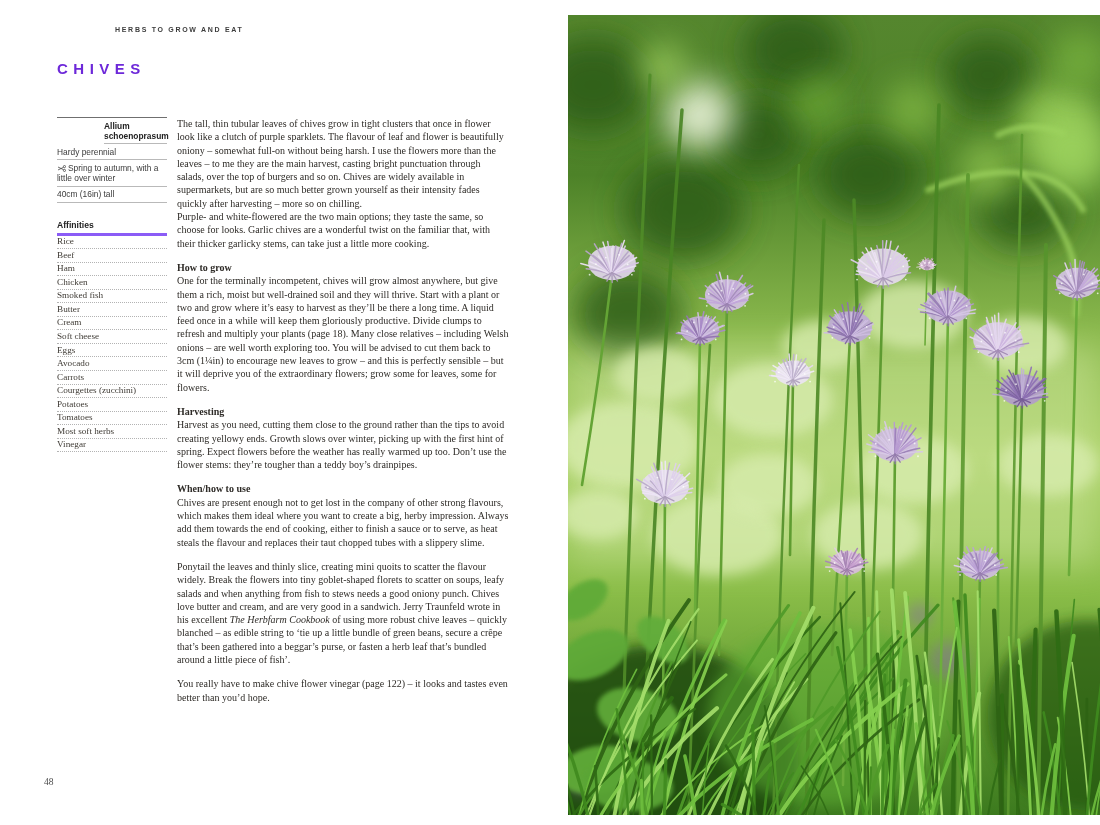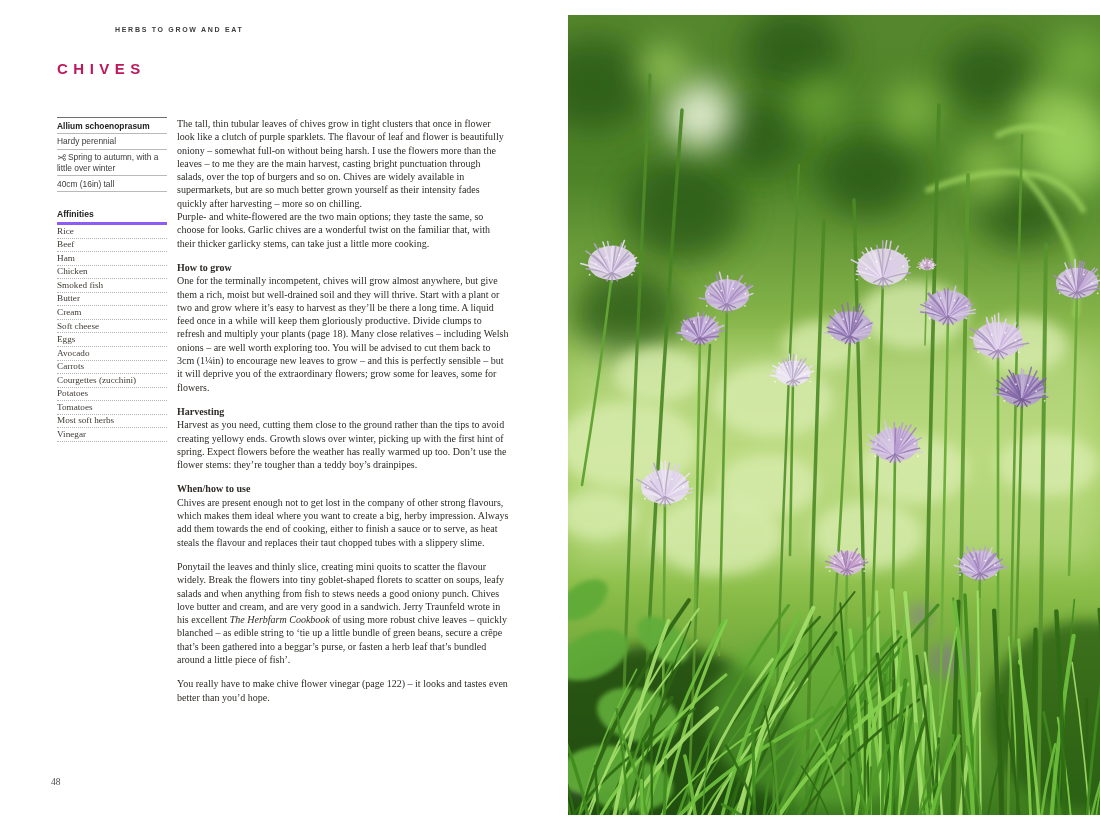--- a/index.html
+++ b/index.html
@@ -1,35 +1,35 @@
 <!DOCTYPE html>
 <html><head>
 <meta charset="utf-8">
 <style>
   html,body{margin:0;padding:0;background:#ffffff;}
   .spread{position:relative;width:1100px;height:825px;background:#ffffff;overflow:hidden;
           font-family:"Liberation Serif",serif;color:#2e2b27;}
   .running-header{position:absolute;left:115px;top:26px;font-family:"Liberation Sans",sans-serif;
           font-size:7px;font-weight:bold;letter-spacing:1.7px;color:#3c3c3c;}
   .title{position:absolute;left:57px;top:60px;margin:0;font-family:"Liberation Sans",sans-serif;
-          font-size:15px;font-weight:bold;letter-spacing:5.5px;color:#be185d;}
+          font-size:15px;font-weight:bold;letter-spacing:5.5px;color:#6d28d9;}
   .sidebar{position:absolute;left:57px;top:117px;width:110px;}
   .facts{border-top:1px solid #6f6f6f;font-family:"Liberation Sans",sans-serif;font-size:8.4px;color:#3a3a3a;}
   .fact-row{padding:2.5px 0 2px;border-bottom:1px solid #b9b9b9;line-height:1.24;}
-  .fact-row.bold{font-weight:bold;color:#222;}
+  .fact-row.bold{font-weight:bold;color:#222;margin-left:47px;}
   .scissors-svg{display:inline-block;vertical-align:-1px;margin-right:2px;}
   .aff-head{margin-top:17px;font-family:"Liberation Sans",sans-serif;font-weight:bold;font-size:8.6px;
           color:#222;padding-bottom:3px;border-bottom:3px solid #8b5cf6;}
   .aff-list{list-style:none;margin:0;padding:0;font-size:9.2px;color:#3f3b35;}
   .aff-list li{padding:1.6px 0 1.3px;border-bottom:1px dotted #b3b3b3;line-height:1.05;}
   .article{position:absolute;left:177px;top:117px;width:332px;font-size:10px;line-height:13.3px;color:#2e2b27;}
   .article h3{margin:11px 0 0;font-size:10px;font-weight:bold;line-height:13.3px;}
   .article p{margin:0;}
   .article p.spaced{margin-top:11px;}
-  .page-number{position:absolute;left:51px;top:777px;font-size:9.5px;color:#4a4a4a;}
+  .page-number{position:absolute;left:44px;top:777px;font-size:9.5px;color:#4a4a4a;}
   .photo{position:absolute;left:568px;top:15px;width:532px;height:800px;margin:0;}
   .photo svg{display:block;width:100%;height:100%;}
 </style>
 </head>
 <body>
 
 <div class="spread">
   <div class="left-page">
     <div class="running-header">HERBS TO GROW AND EAT</div>
     <h1 class="title">CHIVES</h1>

